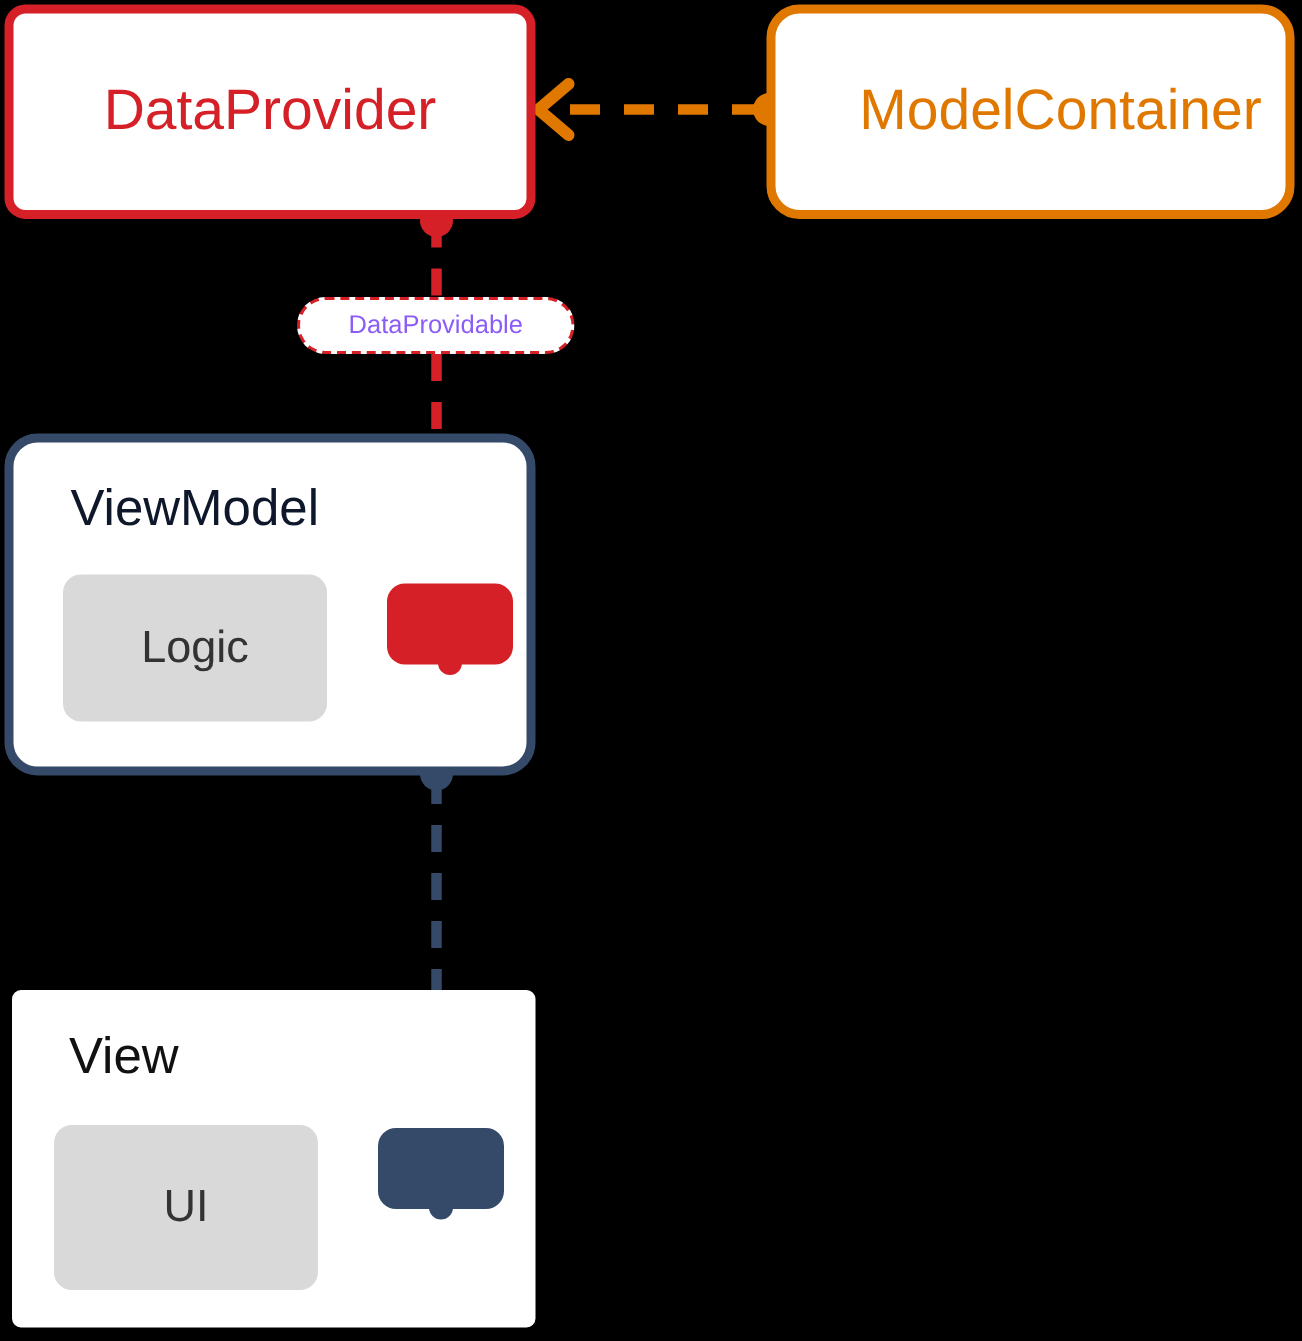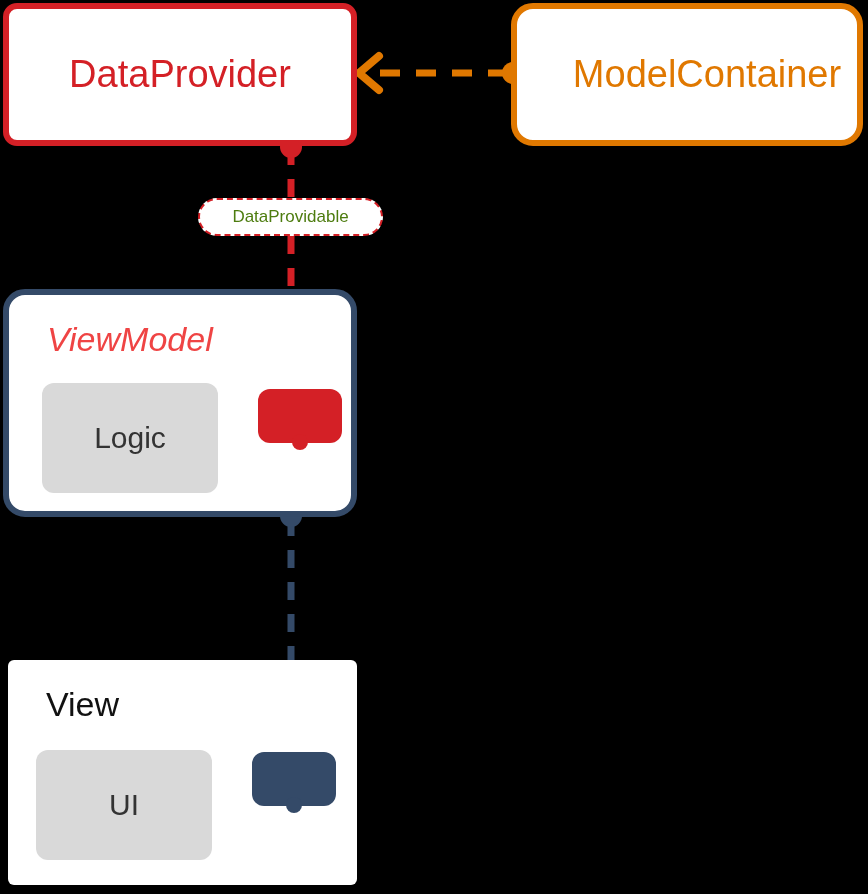--- a/index.html
+++ b/index.html
@@ -71,37 +71,37 @@
 
   
   .title-left {
     position: absolute;
     left: 38px;
     top: 26px;
     font-size: 34px;
     line-height: 1.1;
     white-space: nowrap;
   }
-  .title-left.navy { color: #ef4444; font-style: italic; }
+  .title-left.navy { color: #0f172a; }
   .title-left.black { color: #111111; }
 
   
   .subbox {
     position: absolute;
     background: #d9d9d9;
     border-radius: 12px;
     display: flex;
     align-items: center;
     justify-content: center;
     color: #333333;
     font-size: 30px;
   }
   .subbox-logic {
     left: 33px; top: 88px;
-    width: 176px; height: 110px;
+    width: 176px; height: 98px;
   }
   .subbox-ui {
     left: 28px; top: 90px;
     width: 176px; height: 110px;
   }
 
   
   .chip {
     position: absolute;
     border-radius: 12px;
@@ -131,21 +131,21 @@
   .pill {
     position: absolute;
     left: 198px; top: 198px;
     width: 185px; height: 38px;
     background: #ffffff;
     border: 2px dashed #d42026;
     border-radius: 19px;
     display: flex;
     align-items: center;
     justify-content: center;
-    color: #4d7c0f;
+    color: #8b5cf6;
     font-size: 17px;
     box-sizing: border-box;
   }
 </style>
 </head>
 <body>
 
 <div id="canvas">
 
   <svg class="layer" aria-hidden="true">

